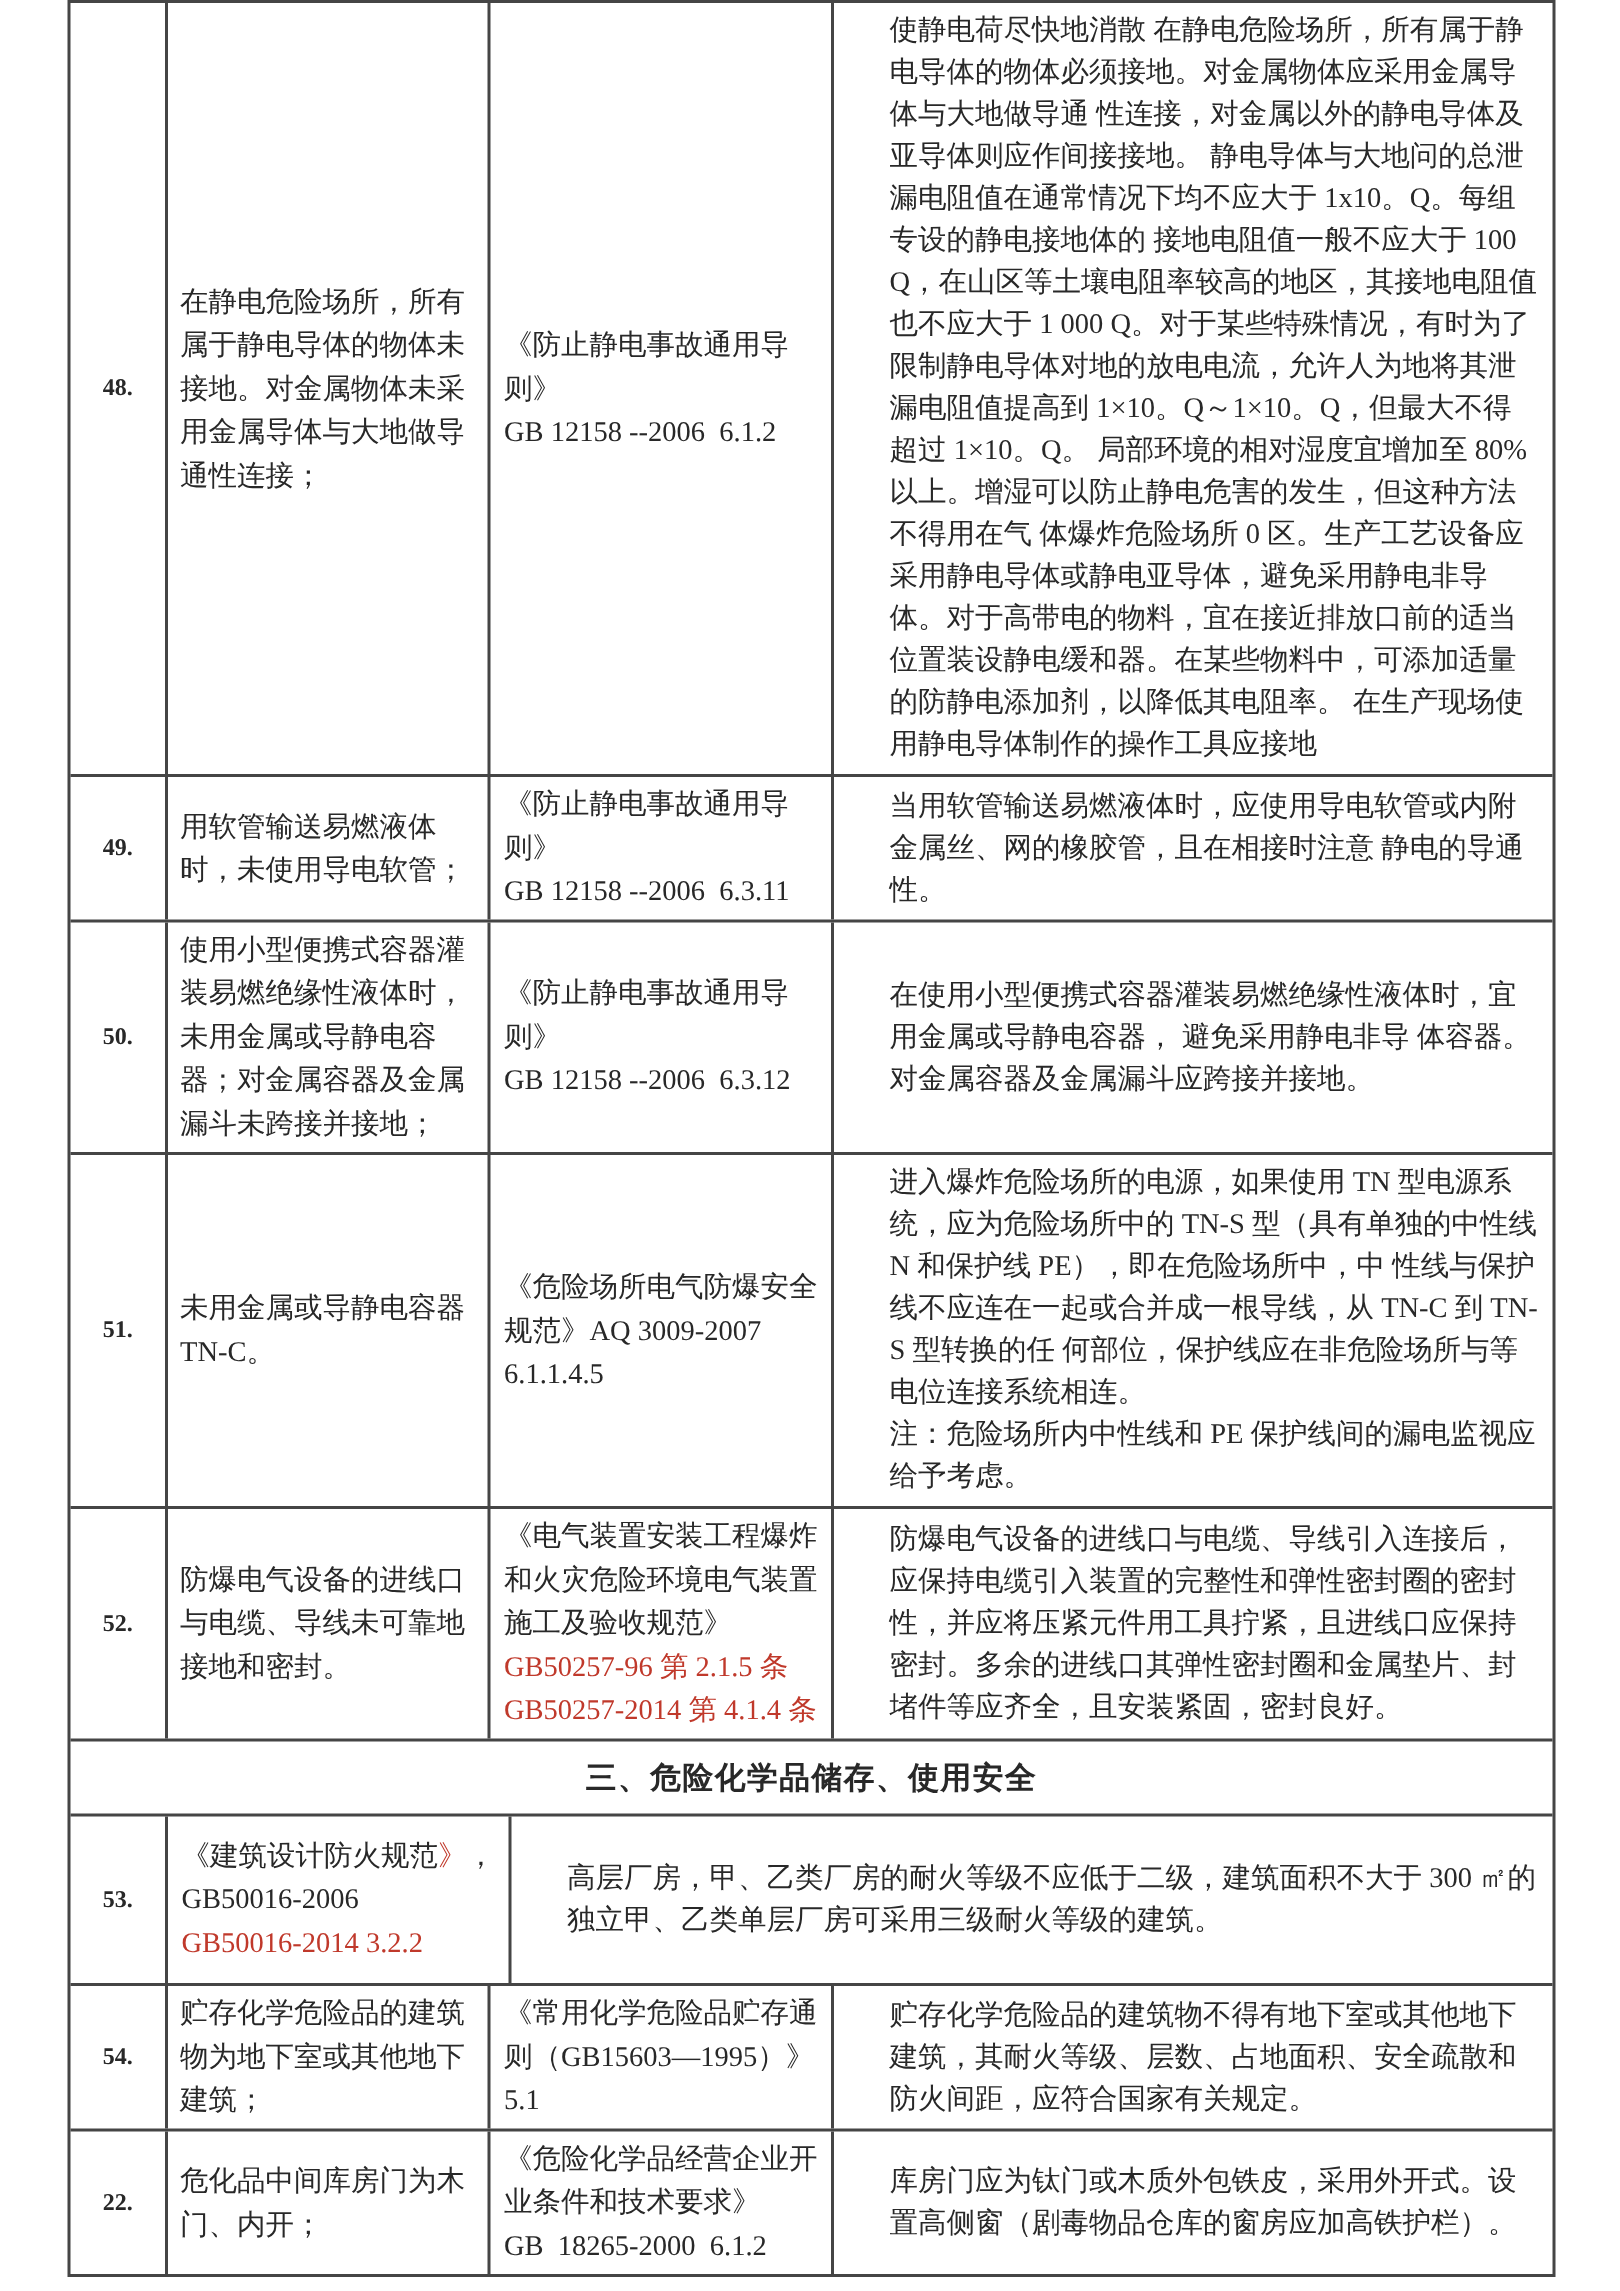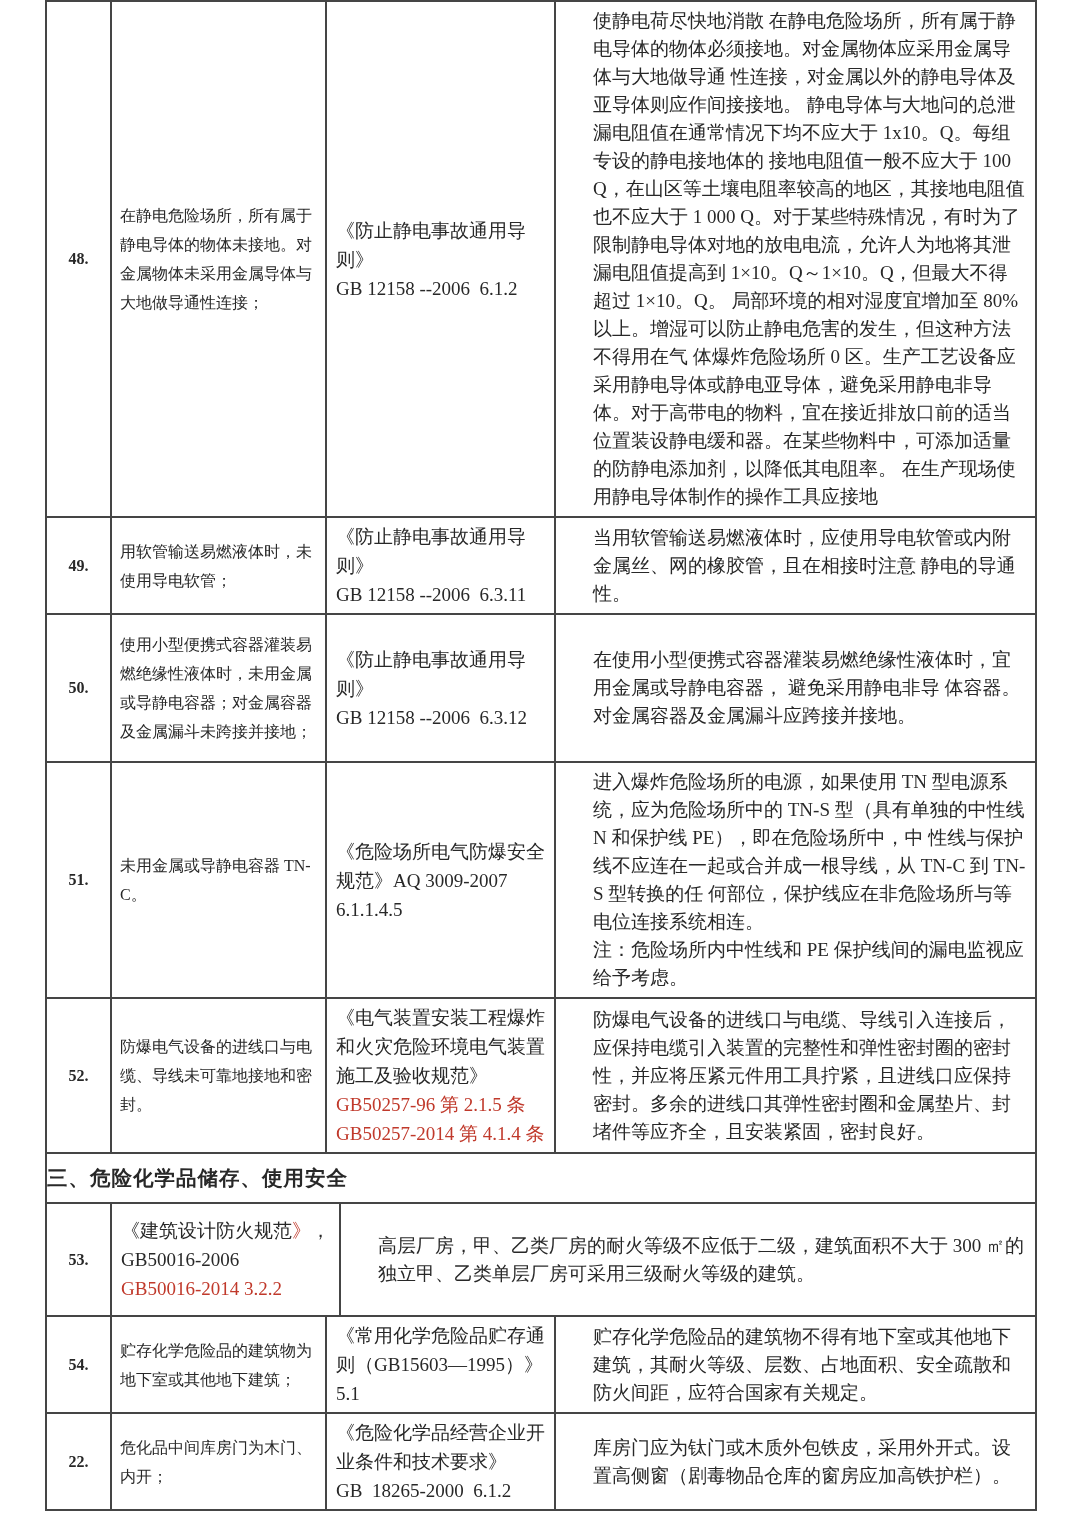--- a/index.html
+++ b/index.html
@@ -29,25 +29,25 @@
   .trow:last-child{border-bottom:none;}
   .cell{
     border-right:2px solid var(--line);
     box-sizing:border-box;
     display:flex;align-items:center;
     overflow:hidden;
   }
   .cell:last-child{border-right:none;}
   .txt{white-space:pre-wrap;word-break:break-word;}
   .c-num{width:65px;justify-content:center;font-weight:bold;font-size:16px;line-height:24px;}
-  .c-desc{width:215px;padding:4px 8px;font-size:16px;line-height:29px;}
+  .c-desc{width:215px;padding:4px 8px;font-size:19px;line-height:29px;}
   .c-std{width:229px;padding:4px 9px;font-size:19px;line-height:29px;}
   .c-detail{flex:1;padding:5px 9px;font-size:19px;line-height:28px;margin-left:28px;}
   .section-row .c-section{
-    width:100%;justify-content:flex-start;border-right:none;
+    width:100%;justify-content:center;border-right:none;
     font-weight:bold;font-size:20.5px;letter-spacing:1px;
   }
   .run.red{color:var(--red);}
 </style>
 </head>
 <body>
 
 <div class="page">
   <div class="doc-table" id="table-root">
       <div class="trow" style="min-height: 514px;">

